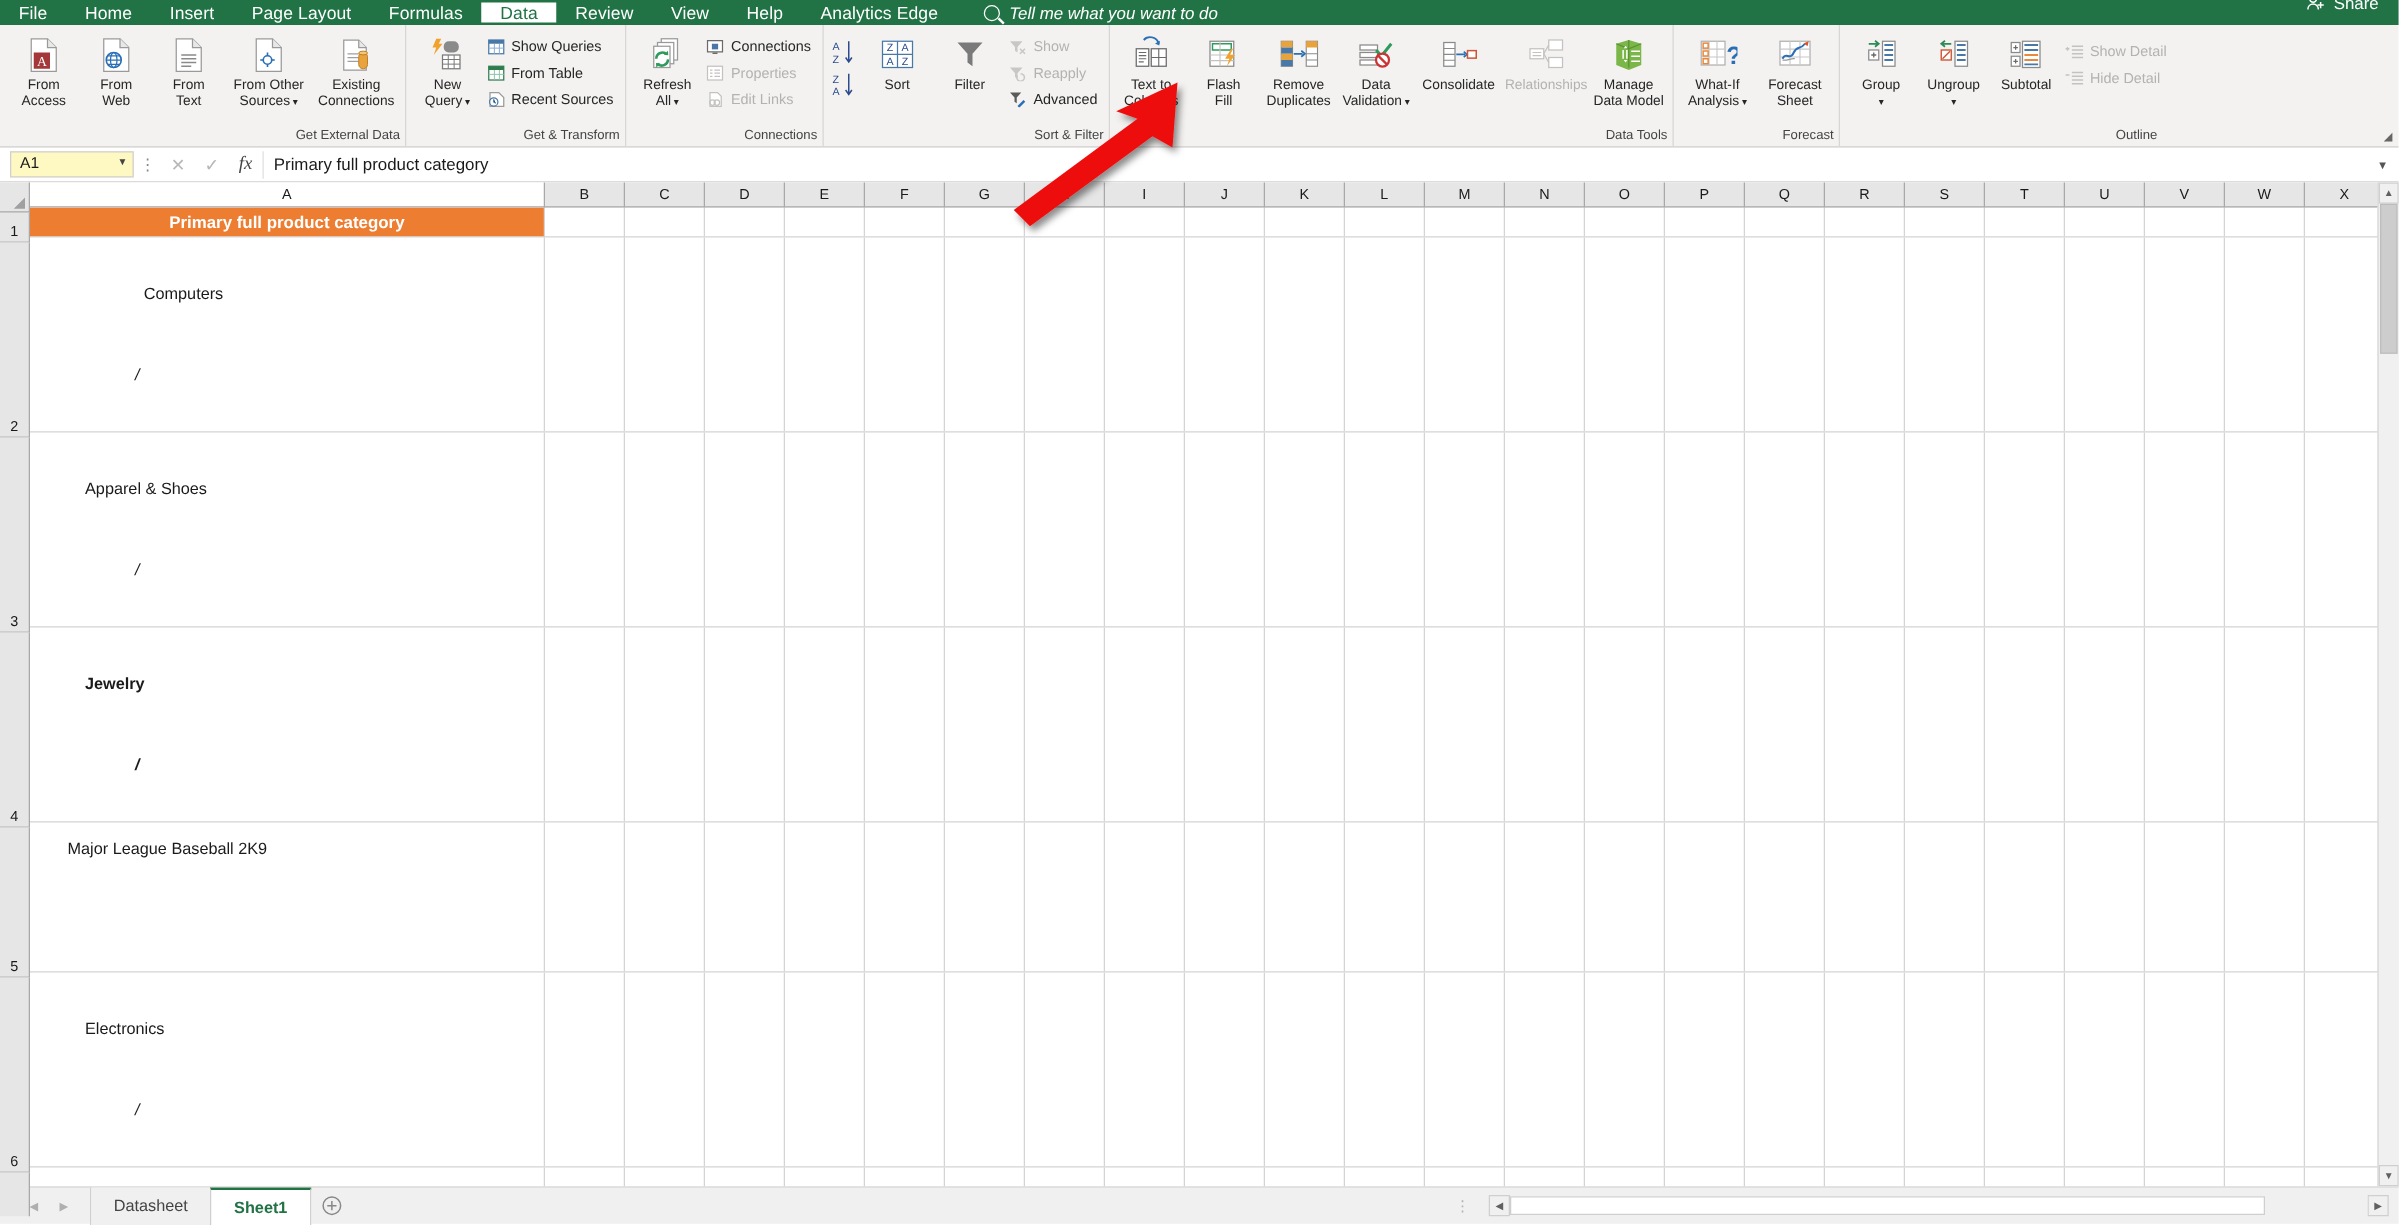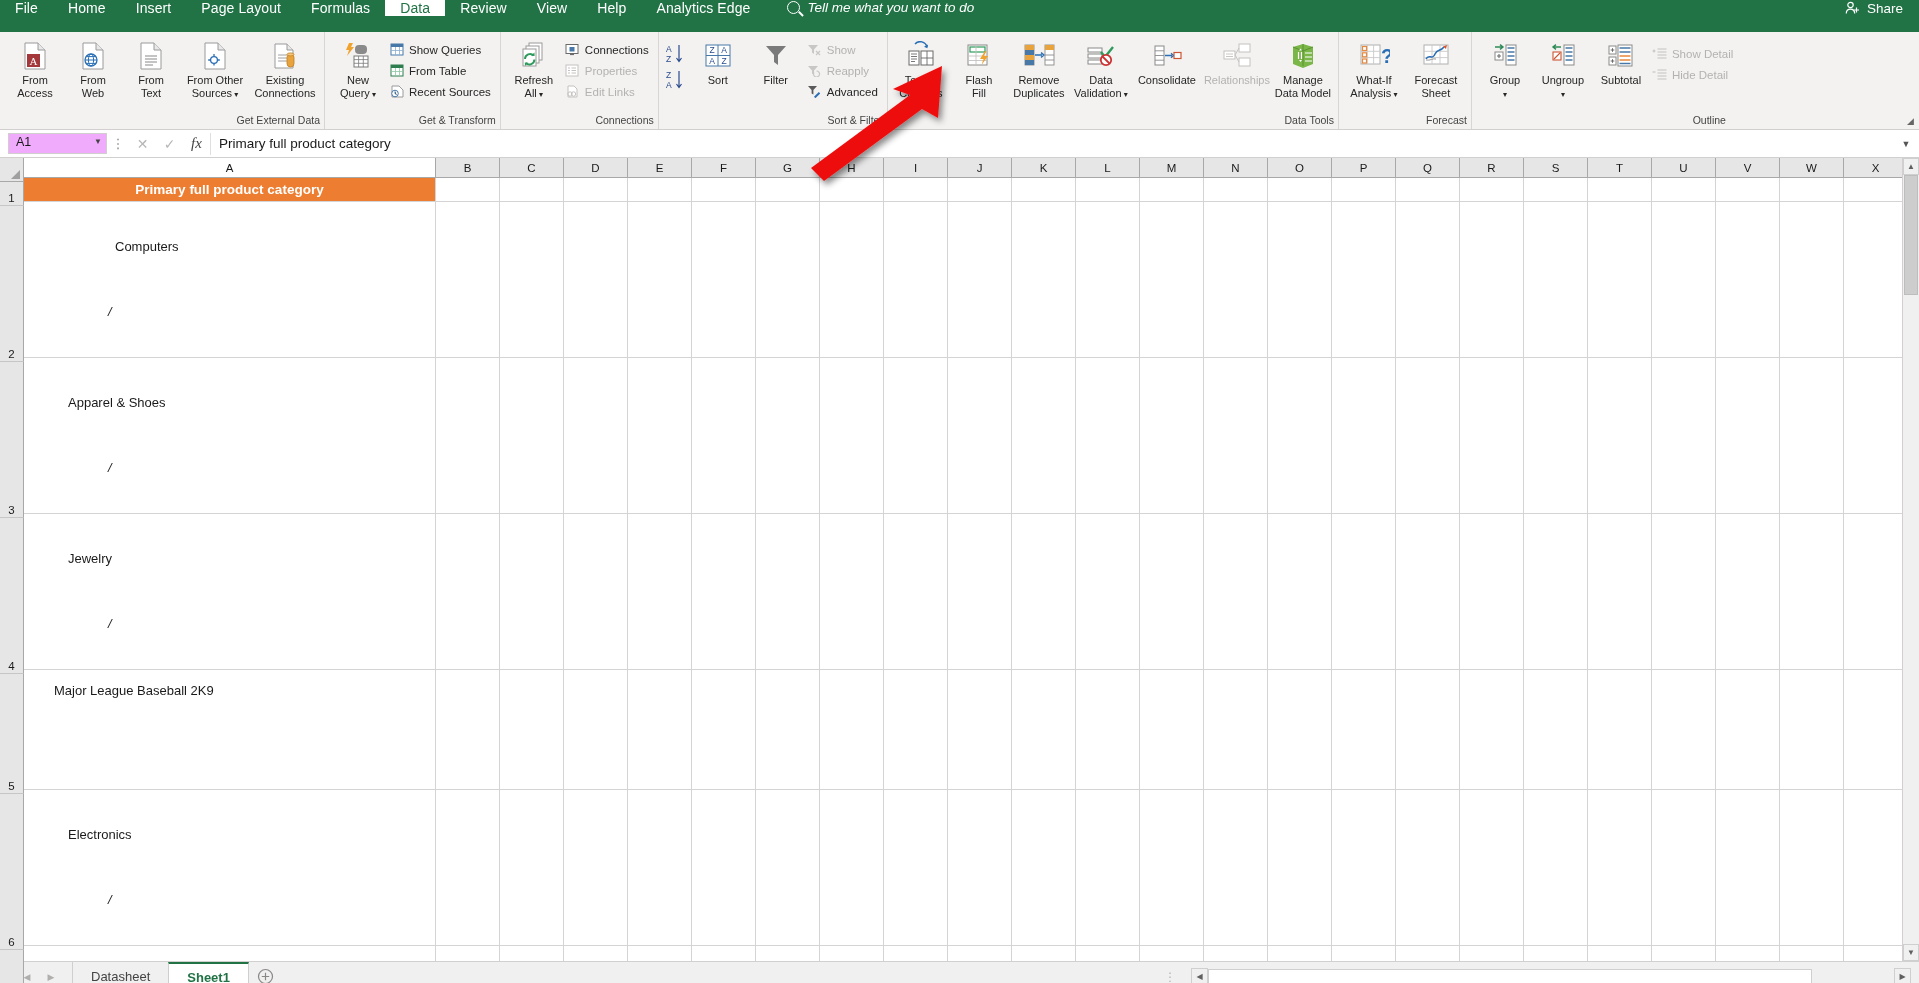--- a/index.html
+++ b/index.html
@@ -4,22 +4,22 @@
 <style>
   * { box-sizing: border-box; margin: 0; padding: 0; }
   html, body {
     width: 1919px; height: 983px;
     font-family: "Liberation Sans", sans-serif;
     background: #fff; overflow: hidden;
   }
 
   
   .titlebar {
-    height: 32px; background: #217346;
-    display: flex; align-items: flex-start; position: relative;
+    height: 20px; background: #217346;
+    display: flex; align-items: center; position: relative;
   }
   .tabs { display: flex; align-items: stretch; }
   .tab {
     padding: 0 15px; display: flex; align-items: center;
     color: #fff; font-size: 14px; white-space: nowrap;
     letter-spacing: .1px;
   }
   .tab.active { background: #fff; color: #217346; font-weight: 400; }
   .tellme {
     display: flex; align-items: center; gap: 7px;
@@ -81,21 +81,21 @@
     position: absolute; right: 3px; bottom: 2px; width: 11px; height: 11px;
     color: #666; font-size: 9px; line-height: 11px; text-align: center;
   }
 
   
   .fbar {
     height: 28px; background: #fff; display: flex; align-items: center;
     border-bottom: 1px solid #d2d0ce; padding: 0 4px;
   }
   .namebox {
-    width: 99px; height: 21px; border: 1px solid #d0cece; background: #f0abfc;
+    width: 99px; height: 21px; border: 1px solid #d0cece; background: #fef9c3;
     display: flex; align-items: center; justify-content: space-between;
     padding: 0 4px 4px 7px; font-size: 12.5px; color: #1a1a1a; margin-left: 4px;
   }
   .namebox .cv { font-size: 8px; color: #444; }
   .fdots { width: 22px; text-align: center; color: #8a8886; font-size: 13px; letter-spacing: 0; }
   .fbtns { display: flex; align-items: center; gap: 0; }
   .fbtn {
     width: 27px; height: 22px; display: flex; align-items: center; justify-content: center;
     color: #b9b7b5; font-size: 14px;
   }
@@ -875,21 +875,21 @@
           <div class="gcell n"></div>
           <div class="gcell n"></div>
           <div class="gcell n"></div>
           <div class="gcell n"></div>
           <div class="gcell n"></div>
           <div class="gcell n"></div>
           <div class="gcell n"></div>
           <div class="gcell n"></div>
         </div>
 
-        <div class="grow" style="height:156px;">
+        <div class="grow" style="height:156px;font-weight:bold;">
           <div class="gcell a">
             <div class="multiline">
               <span style="margin-bottom:50px;">Jewelry</span>
               <span class="slash">/</span>
             </div>
           </div>
           <div class="gcell n"></div>
           <div class="gcell n"></div>
           <div class="gcell n"></div>
           <div class="gcell n"></div>

